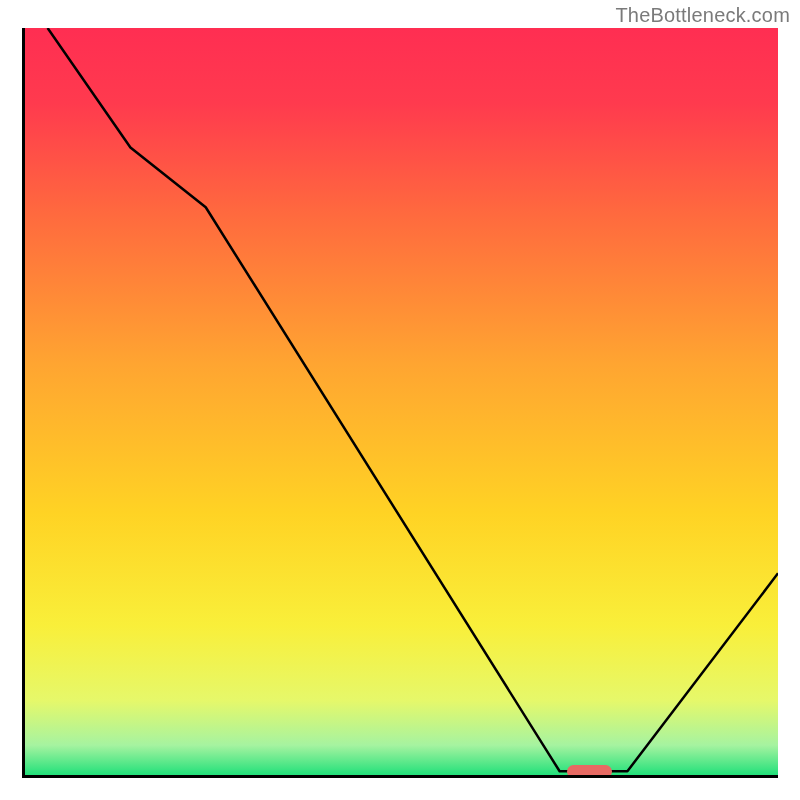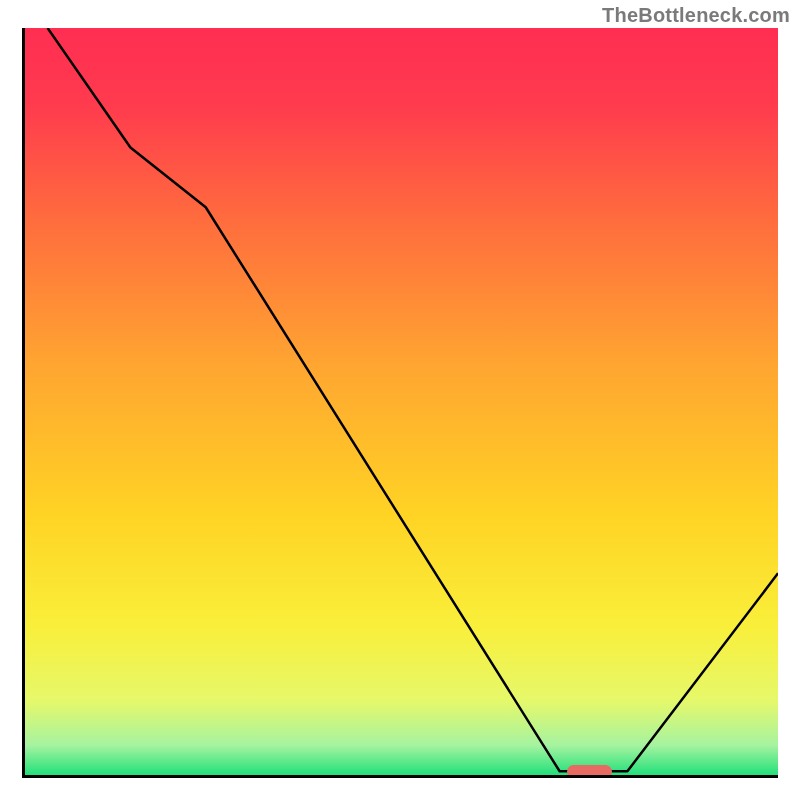--- a/index.html
+++ b/index.html
@@ -10,21 +10,21 @@
     position: relative;
     background: #ffffff;
     font-family: Arial, sans-serif;
   }
   .watermark {
     position: absolute;
     top: 4px;
     right: 10px;
     color: #7a7a7a;
     font-size: 20px;
-    font-weight: 700;
+    font-weight: 400;
     letter-spacing: 0.2px;
     z-index: 10;
   }
   .plot-area {
     position: absolute;
     left: 22px;
     top: 28px;
     width: 756px;
     height: 750px;
     border-left: 3px solid #000;

